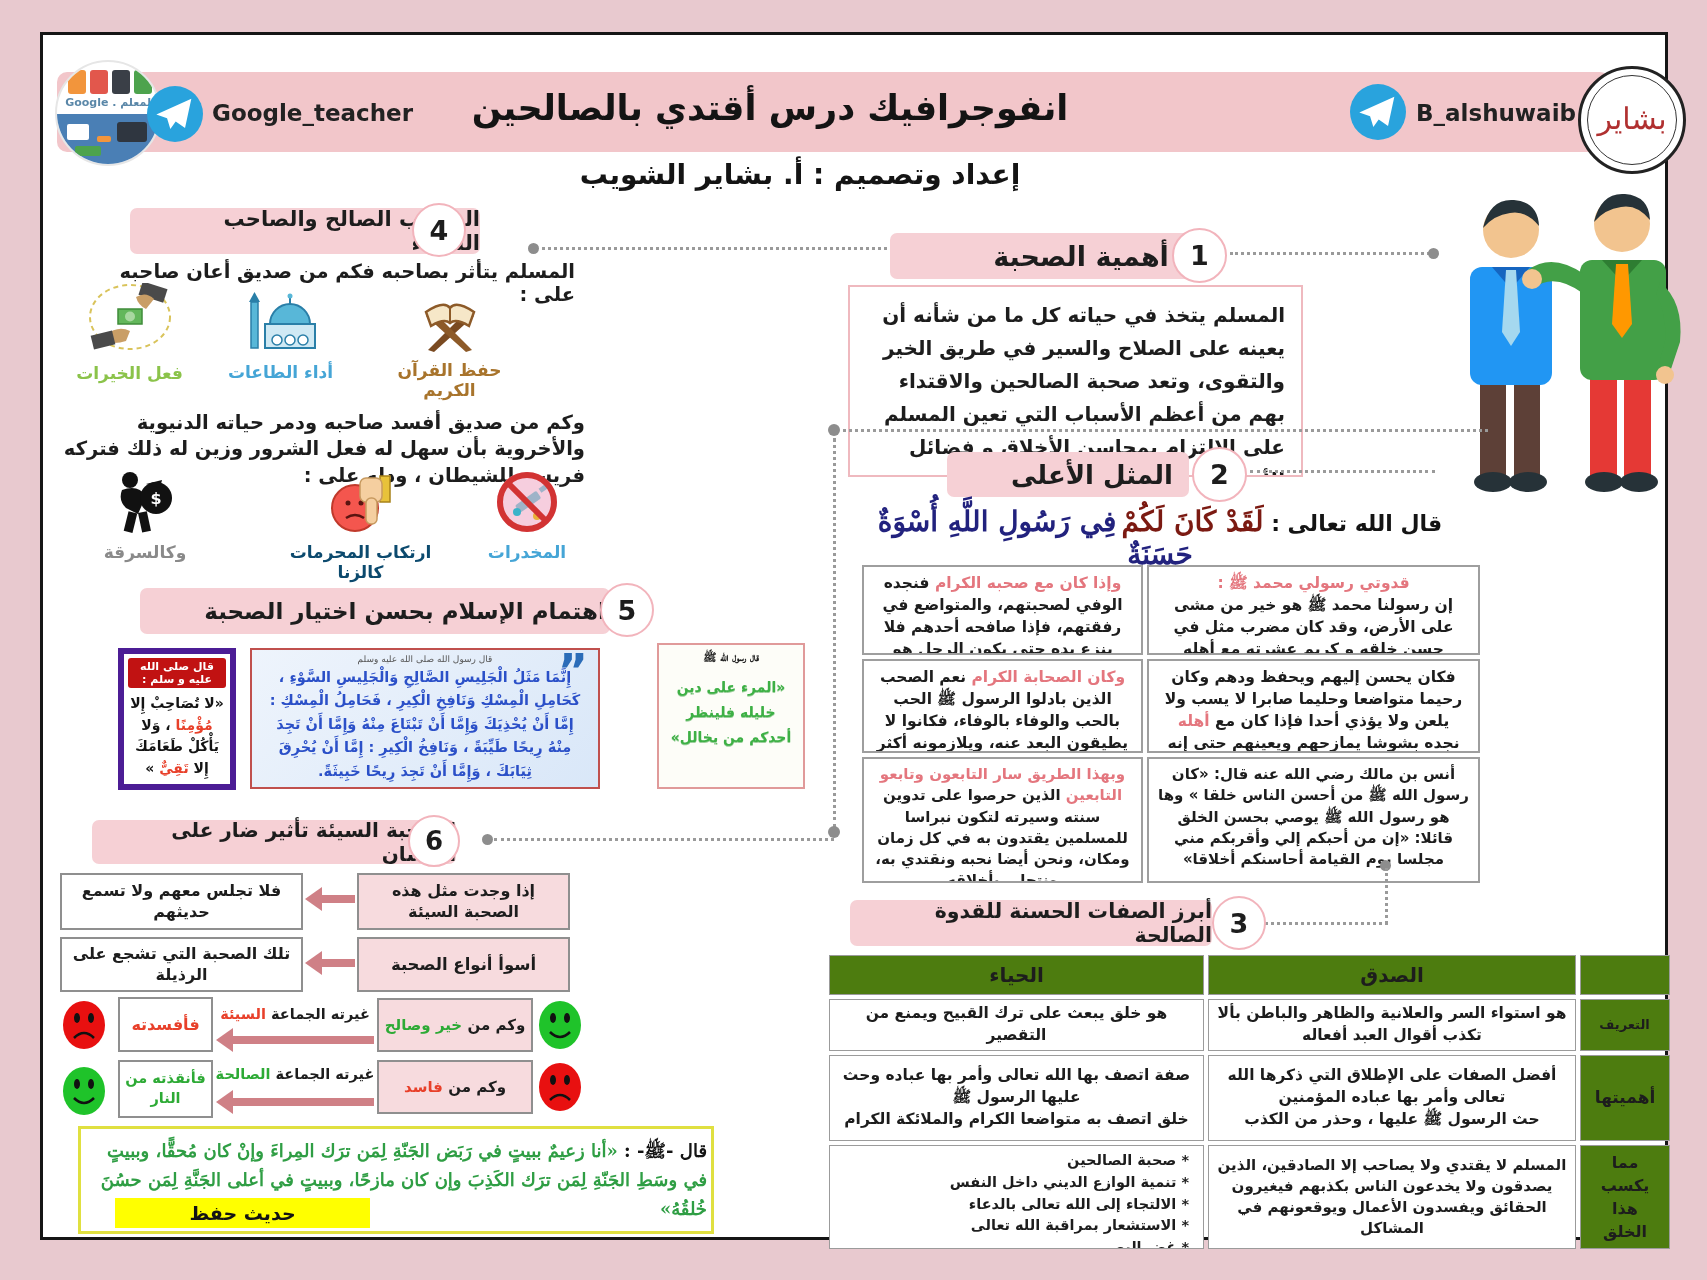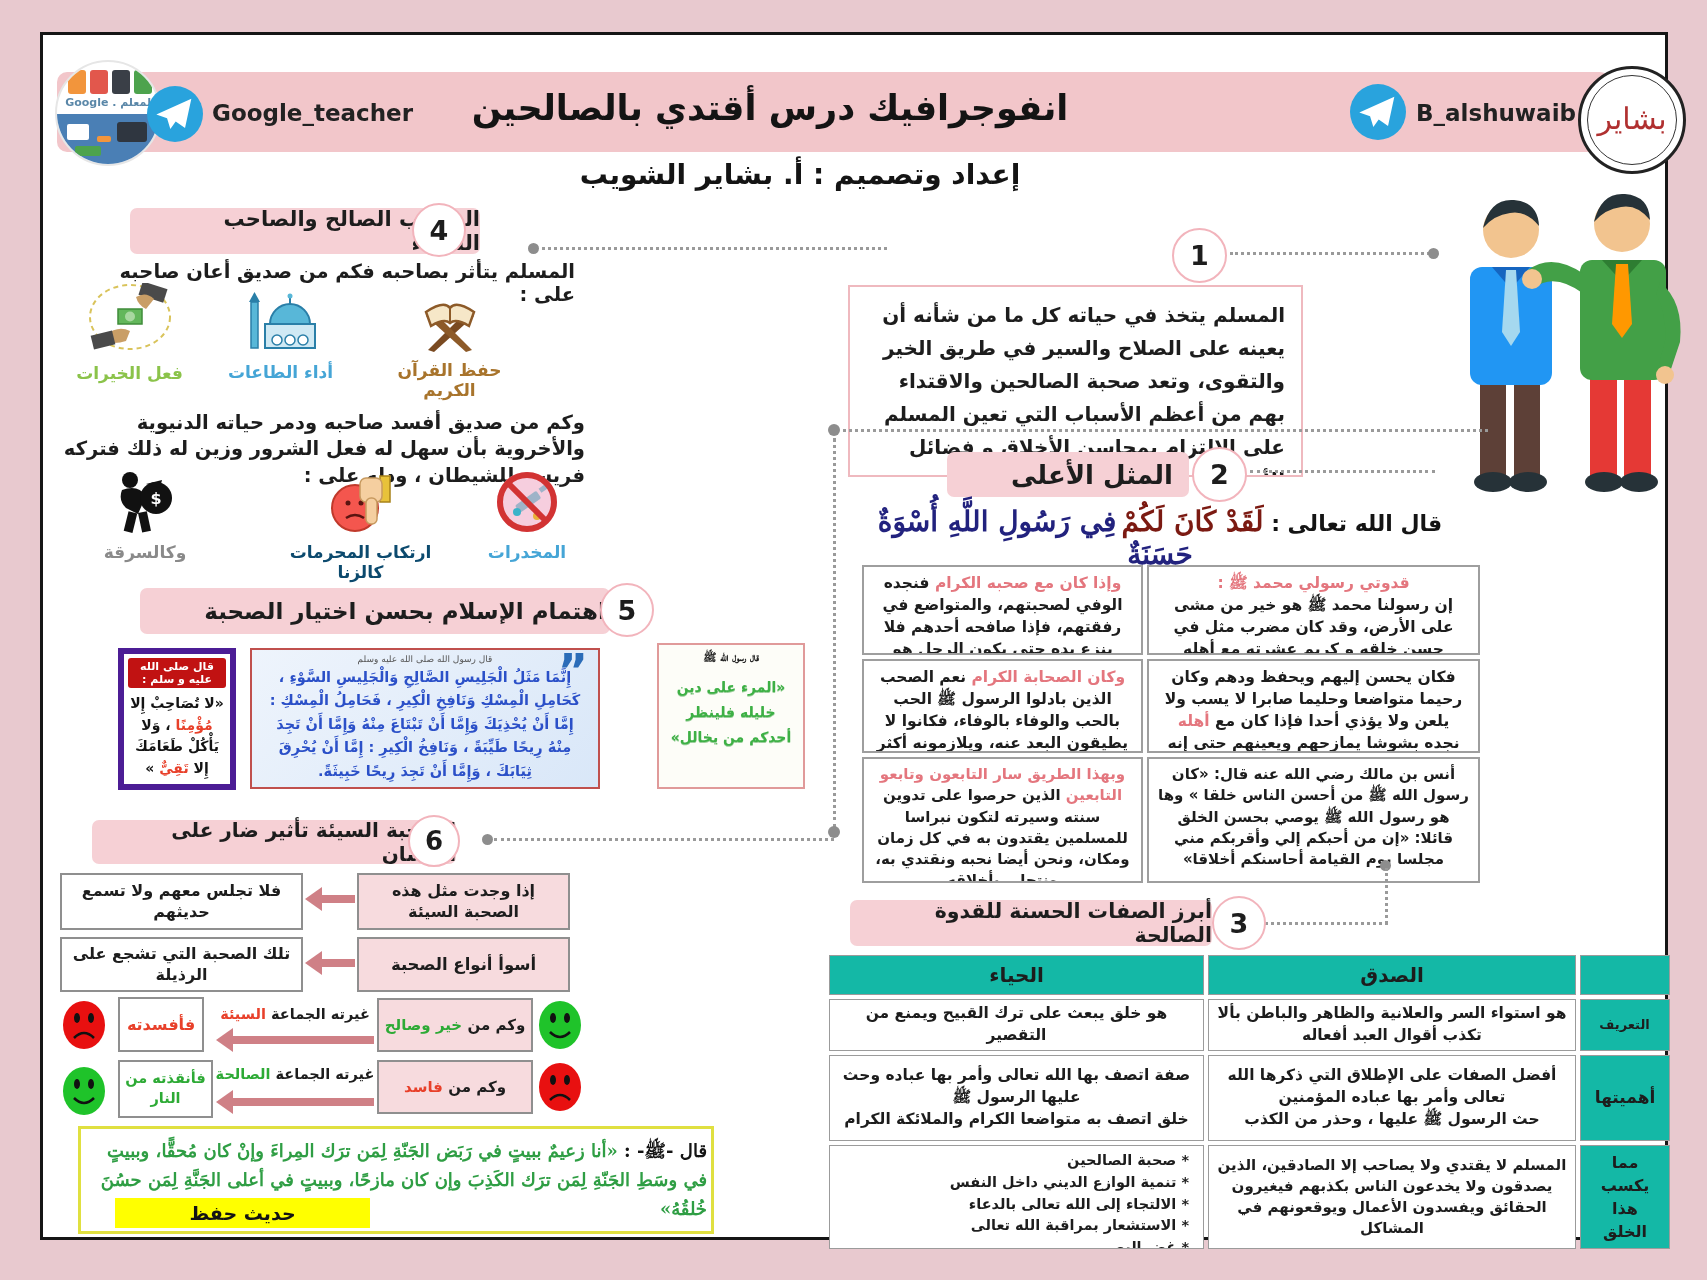--- a/index.html
+++ b/index.html
@@ -34,21 +34,21 @@
   .arrowL .head{position:absolute;left:0;top:50%;margin-top:-12px;width:0;height:0;
        border-top:12px solid transparent;border-bottom:12px solid transparent;border-right:17px solid #cf8086;}
   .gcell{border:2.5px solid #9e9e9e;background:#fff;padding:5px 9px;font-size:15.5px;font-weight:bold;
        text-align:center;line-height:1.42;color:#1d1d1d;overflow:hidden;}
   .lead{color:#e4767e;}
   .redword{color:#e8402a;}
   .greenword{color:#2daa35;}
   .tcell{border:1.5px solid #9b9b9b;background:#fff;font-weight:bold;color:#1d1d1d;display:flex;
        align-items:center;justify-content:center;text-align:center;padding:4px 8px;font-size:15.5px;
        line-height:1.4;overflow:hidden;}
-  .tpink{background:#14b8a6;}
+  .tpink{background:#4d7c0f;}
   .blist{list-style:none;margin:0;padding:0 6px;text-align:right;font-size:14.5px;line-height:1.5;width:100%;}
   .blist li{display:block;}
   .smiley{display:block;}
   .logo-circle{border-radius:50%;overflow:hidden;background:#fff;}
 </style>
 </head>
 <body>
 
 <div id="canvas">
 
@@ -248,21 +248,21 @@
   <div class="abs pinkbox rtl" style="left:377px;top:998px;width:156px;height:54px;font-size:15px;padding:0 4px;">
     <span><span>وكم من </span><span class="greenword">خير وصالح</span></span>
   </div>
   <div class="abs rtl txt" style="left:213px;top:1006px;width:164px;font-size:14.5px;text-align:center;">
     <span>غيرته الجماعة </span><span class="redword">السيئة</span>
   </div>
   <div class="arrowL" style="left:216px;top:1028px;width:158px;height:24px;">
       <div class="stem"></div>
       <div class="head"></div>
     </div>
-  <div class="abs whitebox rtl redword" style="left:118px;top:997px;width:86px;height:55px;font-size:16px;">فأفسدته</div>
+  <div class="abs whitebox rtl redword" style="left:118px;top:997px;width:95px;height:55px;font-size:16px;">فأفسدته</div>
   <span class="abs smiley" style="left:62px;top:1000px;">
     <svg width="44" height="50" viewBox="0 0 44 50">
         <ellipse cx="22" cy="25" rx="21" ry="24" fill="#e81010"></ellipse>
         <ellipse cx="15" cy="18" rx="3" ry="5" fill="#111"></ellipse>
         <ellipse cx="29" cy="18" rx="3" ry="5" fill="#111"></ellipse>
         <path d="M12 38 Q22 28 32 38" stroke="#111" stroke-width="2.5" fill="none"></path>
       </svg>
   </span>
 
   <span class="abs smiley" style="left:538px;top:1062px;">
@@ -291,20 +291,23 @@
         <ellipse cx="29" cy="18" rx="3" ry="5" fill="#111"></ellipse>
         <path d="M12 32 Q22 42 32 32" stroke="#111" stroke-width="2.5" fill="none"></path>
       </svg>
   </span>
 
   <div class="abs rtl" style="left:78px;top:1126px;width:636px;height:108px;background:#fff;border:3px solid #e0e040;padding:8px 4px;overflow:hidden;">
     <span style="font-family:'DejaVu Serif',serif;font-weight:bold;font-size:18px;color:#141414;">قال -ﷺ- : </span><span style="font-family:'DejaVu Serif',serif;font-weight:bold;font-size:18px;color:#2f9e44;line-height:1.6;">«أنا زعيمٌ ببيتٍ في رَبَض الجَنّةِ لِمَن ترَك المِراءَ وإنْ كان مُحقًّا، وببيتٍ في وسَطِ الجَنّةِ لِمَن ترَك الكَذِبَ وإن كان مازحًا، وببيتٍ في أعلى الجَنَّةِ لِمَن حسُنَ خُلقُهُ»</span>
   </div>
   <div class="abs" style="left:115px;top:1198px;width:255px;height:30px;background:#ffff00;display:flex;align-items:center;justify-content:center;font-size:19px;font-weight:bold;color:#141414;">حديث حفظ</div>
 
+  <div class="abs bar rtl" style="left:890px;top:233px;width:322px;height:46px;font-size:27px;padding-left:60px;">
+    <span>أهمية الصحبة</span>
+  </div>
   <div class="abs circle" style="left:1172px;top:228px;width:55px;height:55px;font-size:27px;">1</div>
   <div class="abs hline" style="left:1230px;top:252px;width:200px;"></div>
   <span class="abs dot" style="left:1428px;top:248px;width:11px;height:11px;"></span>
 
   <div class="abs rtl txt" style="left:848px;top:285px;width:455px;height:192px;border:2px solid #efb9bf;padding:12px 16px;font-size:20px;line-height:1.65;text-align:right;overflow:hidden;">المسلم يتخذ في حياته كل ما من شأنه أن يعينه على الصلاح والسير في طريق الخير والتقوى، وتعد صحبة الصالحين والاقتداء بهم من أعظم الأسباب التي تعين المسلم على الالتزام بمحاسن الأخلاق و فضائل الأعمال</div>
 
   <span class="abs" style="left:1452px;top:182px;">
     <svg width="250" height="322" viewBox="0 0 250 322">
       <rect x="28" y="195" width="26" height="100" fill="#5d4037"></rect>
       <rect x="62" y="195" width="26" height="100" fill="#5d4037"></rect>

